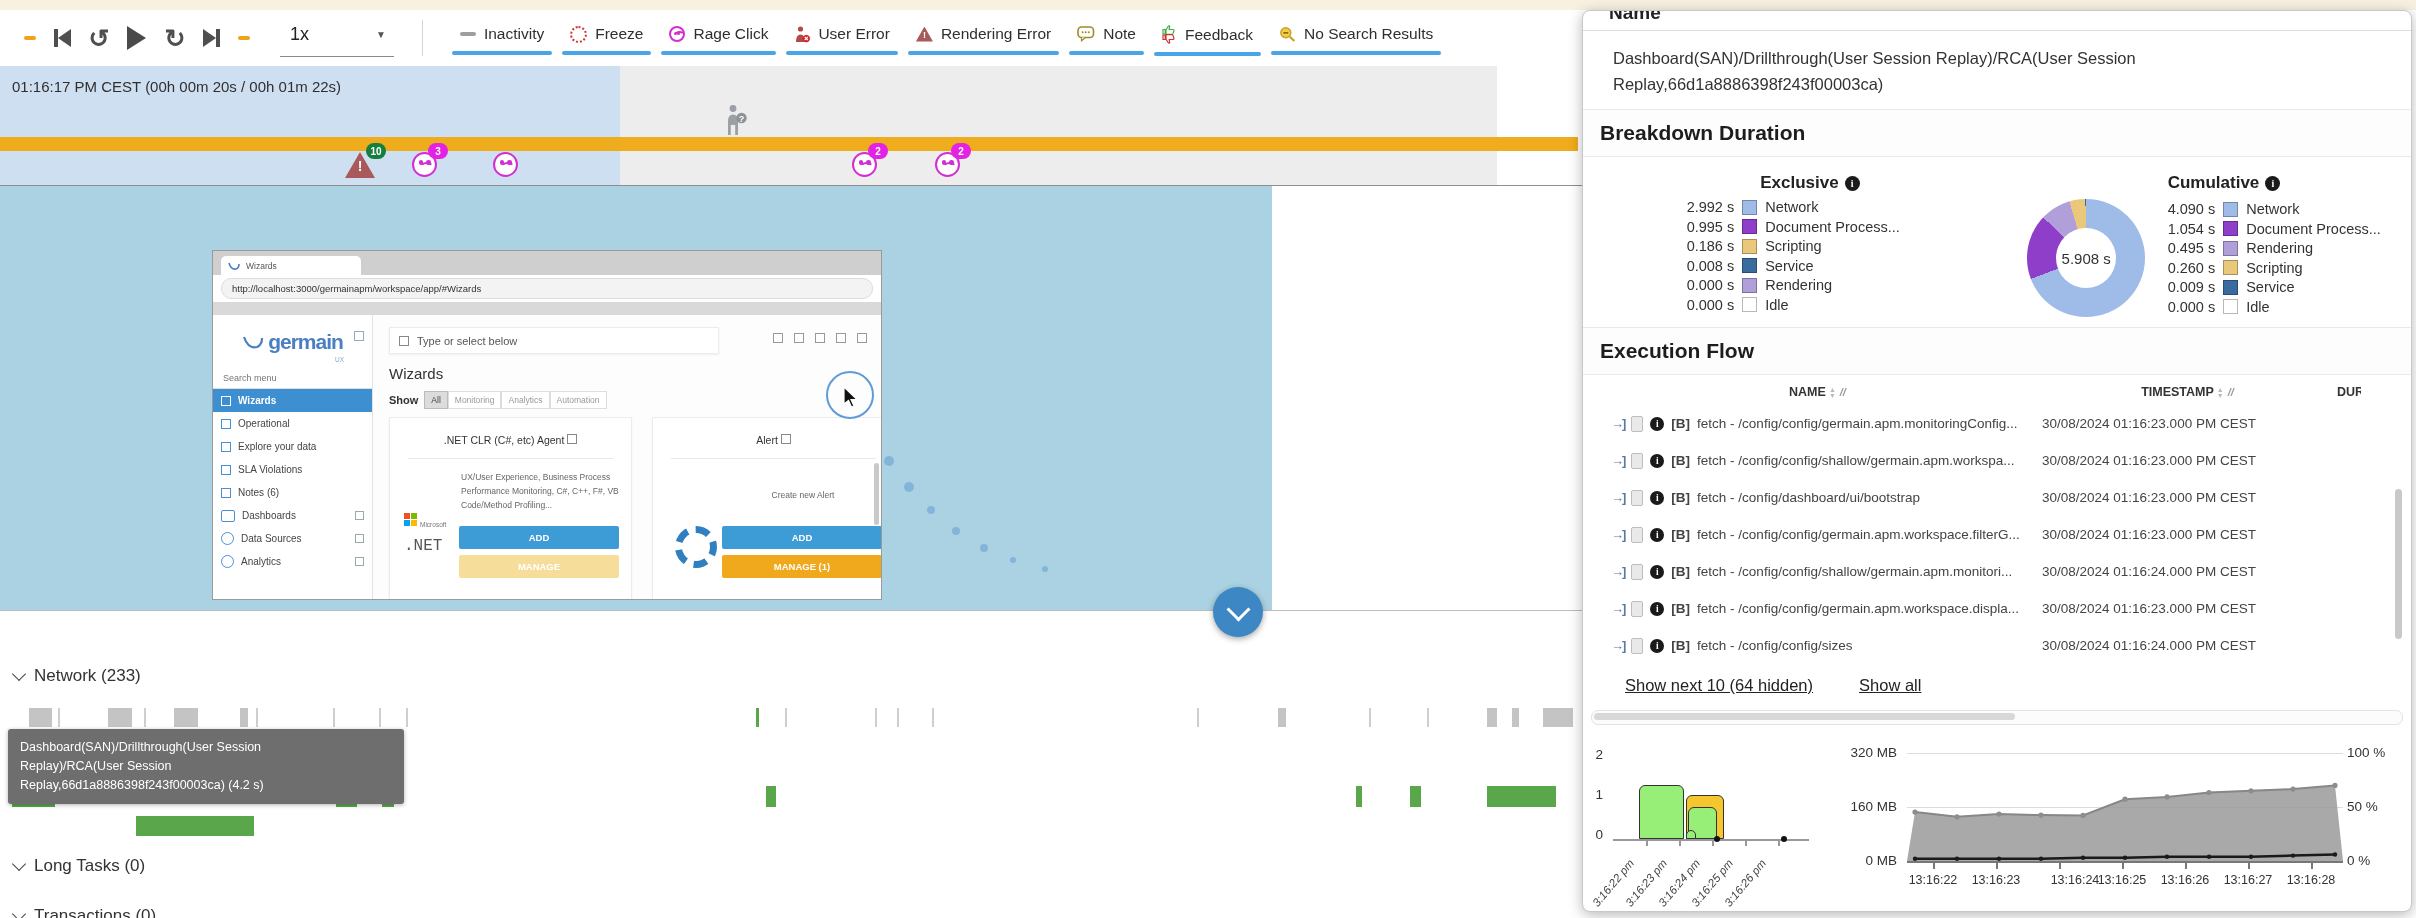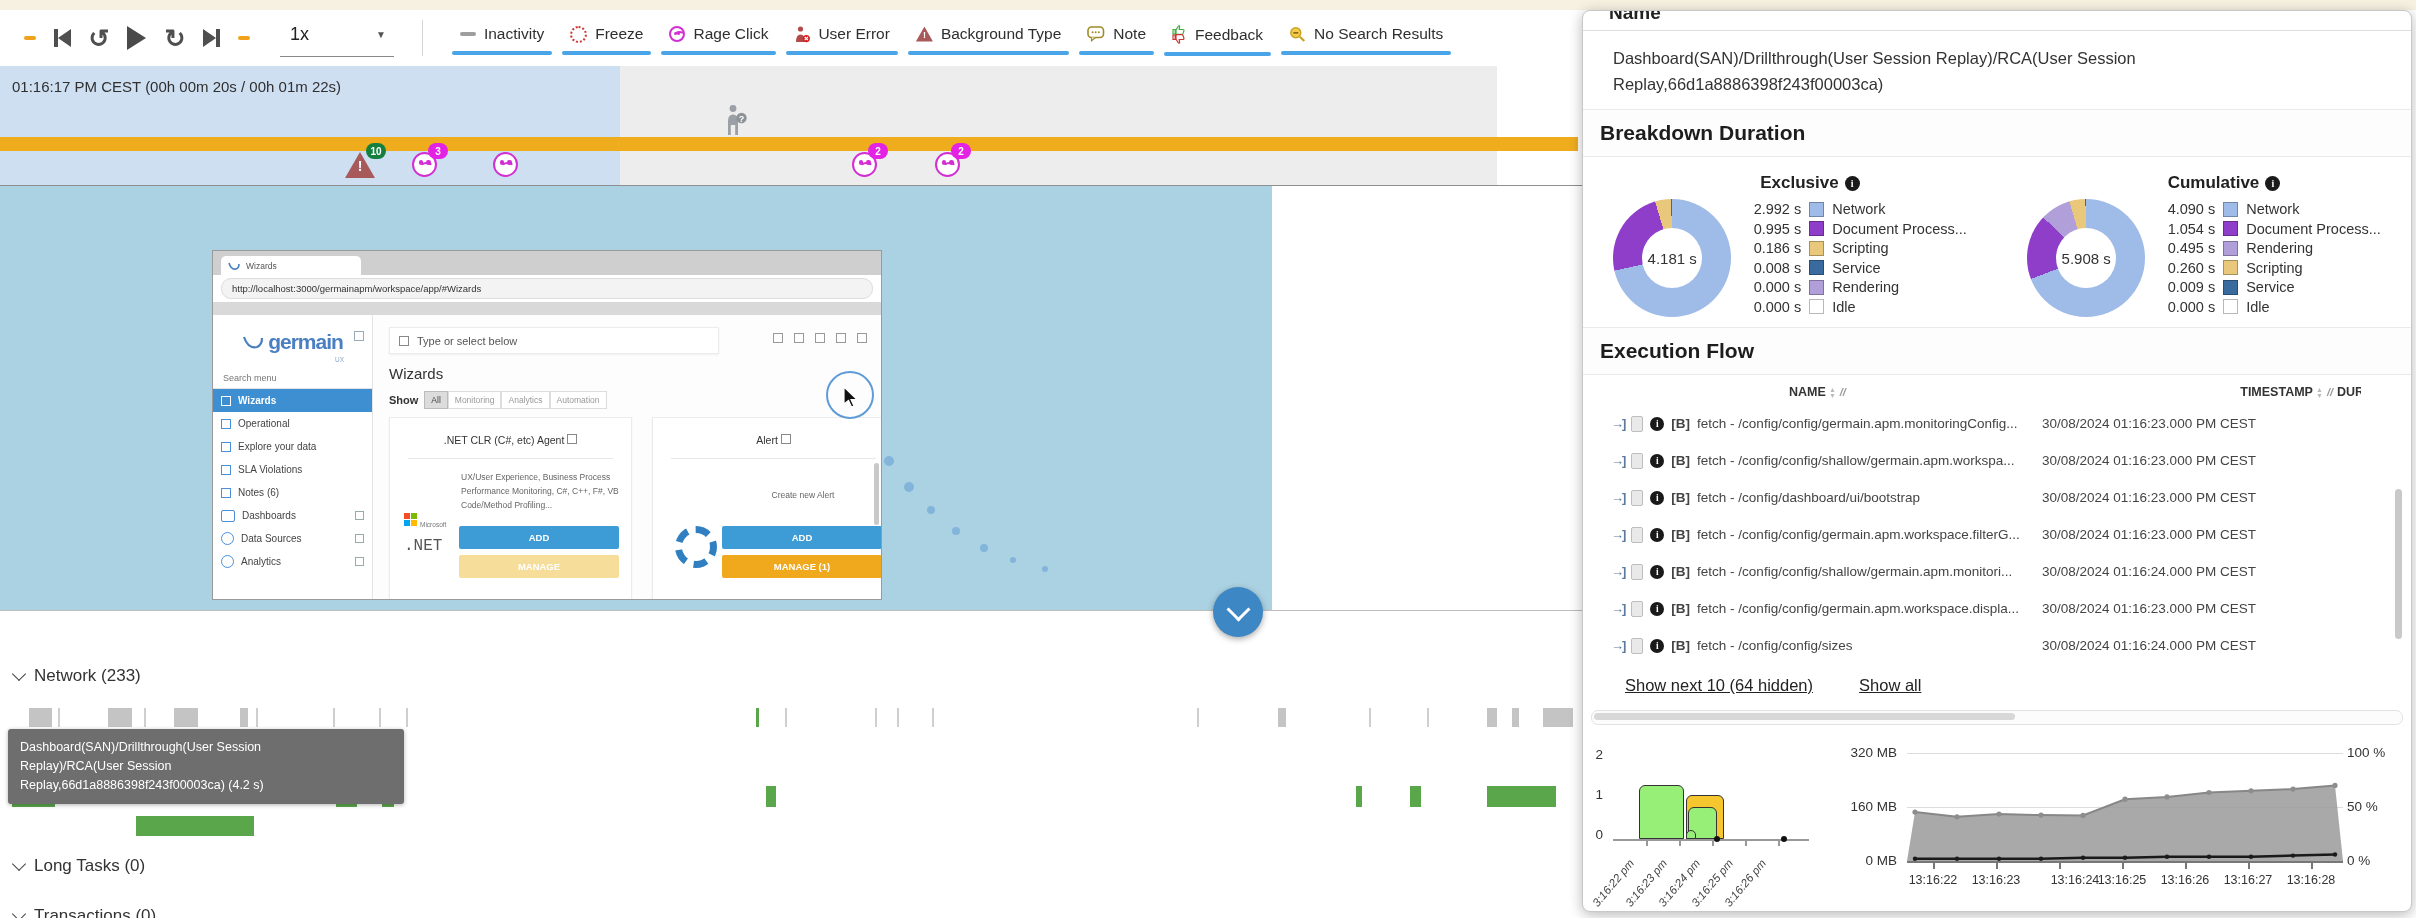--- a/index.html
+++ b/index.html
@@ -157,21 +157,21 @@
   .donut{width:118px;height:118px;border-radius:50%;position:relative;flex:none;}
   .donut .hole{position:absolute;left:29px;top:29px;width:60px;height:60px;border-radius:50%;background:#fff;
                display:flex;align-items:center;justify-content:center;font-size:15px;color:#333;white-space:nowrap;}
   .legend{display:flex;flex-direction:column;gap:3.5px;}
   .lrow{display:flex;align-items:center;gap:8px;font-size:14.5px;color:#333;}
   .lval{width:54px;text-align:right;}
   .lsw{width:15px;height:15px;box-sizing:border-box;border:1px solid rgba(0,0,0,.28);flex:none;}
   .p-table{position:relative;margin:4px 8px 0 14px;font-size:13.5px;color:#444;}
   .t-head{display:flex;align-items:center;height:26px;font-size:12.5px;font-weight:bold;color:#333;}
   .th-name{width:445px;text-align:center;}
-  .th-ts{width:295px;text-align:right;}
+  .th-ts{width:295px;text-align:center;}
   .th-dur{width:24px;overflow:hidden;white-space:nowrap;}
   .sort{display:inline-flex;flex-direction:column;font-size:7px;line-height:6px;color:#bbb;vertical-align:middle;margin-left:3px;}
   .rsz{color:#999;font-style:italic;font-size:11px;margin:0 4px;}
   .t-row{display:flex;align-items:center;height:37px;}
   .tc-name{width:445px;display:flex;align-items:center;gap:7px;white-space:nowrap;overflow:hidden;padding-left:14px;box-sizing:border-box;}
   .tc-ts{width:295px;white-space:nowrap;}
   .tc-dur{width:24px;}
   .durcell{width:22px;height:34px;background:#99ee90;border-radius:1px;}
   .ic-enter{color:#5b7a9d;font-weight:bold;font-size:13px;letter-spacing:-2px;}
   .ic-copy{width:10px;height:14px;background:#e9e9e9;border:1px solid #bdbdbd;border-radius:2px;display:inline-block;}
@@ -265,21 +265,21 @@
               <circle cx="12.3" cy="12.6" r="3.6" fill="#d42020"></circle>
               <path d="M10.7 11 L13.9 14.2 M13.9 11 L10.7 14.2" stroke="#fff" stroke-width="1.2"></path>
             </svg>
           </span>
      <span data-interactable="false">User Error</span>
    </div>
         <div class="chip" data-interactable="true">
      <span class="cicon" data-interactable="false">
             <span class="triwarn sz16">!</span>
           </span>
-     <span data-interactable="false">Background Type</span>
+     <span data-interactable="false">Rendering Error</span>
    </div>
         <div class="chip" data-interactable="true">
      <span class="cicon" data-interactable="false">
             <svg width="18" height="16" viewBox="0 0 18 16">
               <rect x="1" y="1" width="15.5" height="10.5" rx="3.5" fill="none" stroke="#a08a28" stroke-width="1.6"></rect>
               <circle cx="5.6" cy="6.2" r="1" fill="#a08a28"></circle>
               <circle cx="8.7" cy="6.2" r="1" fill="#a08a28"></circle>
               <circle cx="11.8" cy="6.2" r="1" fill="#a08a28"></circle>
               <path d="M4.5 11.5 L4.5 14.8 L8.5 11.5" fill="#fff" stroke="#a08a28" stroke-width="1.2"></path>
             </svg>
@@ -547,23 +547,20 @@
     <div class="p-name" data-interactable="false">Name</div>
     <div class="p-nameval" data-interactable="false">Dashboard(SAN)/Drillthrough(User Session Replay)/RCA(User Session Replay,66d1a8886398f243f00003ca)</div>
     <div class="p-band" data-interactable="false">Breakdown Duration</div>
     <div class="p-donuts" id="donuts" data-interactable="false">
         <div class="donut-group" data-interactable="false">
     <div class="donut-title" data-interactable="false">
             <span>Exclusive</span>
             <span class="info-dot" data-interactable="true">i</span>
           </div>
     <div class="donut-flex">
-      <div class="donut" data-interactable="false" style="background:conic-gradient(#9fbbe8 0deg 257.6225783305429deg,#8e3ec8 257.6225783305429deg 343.29586223391533deg,#e9c87c 343.29586223391533deg 359.3111695766563deg,#3a6b9e 359.3111695766563deg 360deg)">
-        <div class="hole" data-interactable="false">4.181 s</div>
-      </div>
       <div class="legend" data-interactable="false">
               <div class="lrow" data-interactable="false">
        <span class="lval" data-interactable="false">2.992 s</span>
        <span class="lsw" data-interactable="false" style="background:#9fbbe8"></span>
        <span data-interactable="false">Network</span>
      </div>
               <div class="lrow" data-interactable="false">
        <span class="lval" data-interactable="false">0.995 s</span>
        <span class="lsw" data-interactable="false" style="background:#8e3ec8"></span>
        <span data-interactable="false">Document Process...</span>

